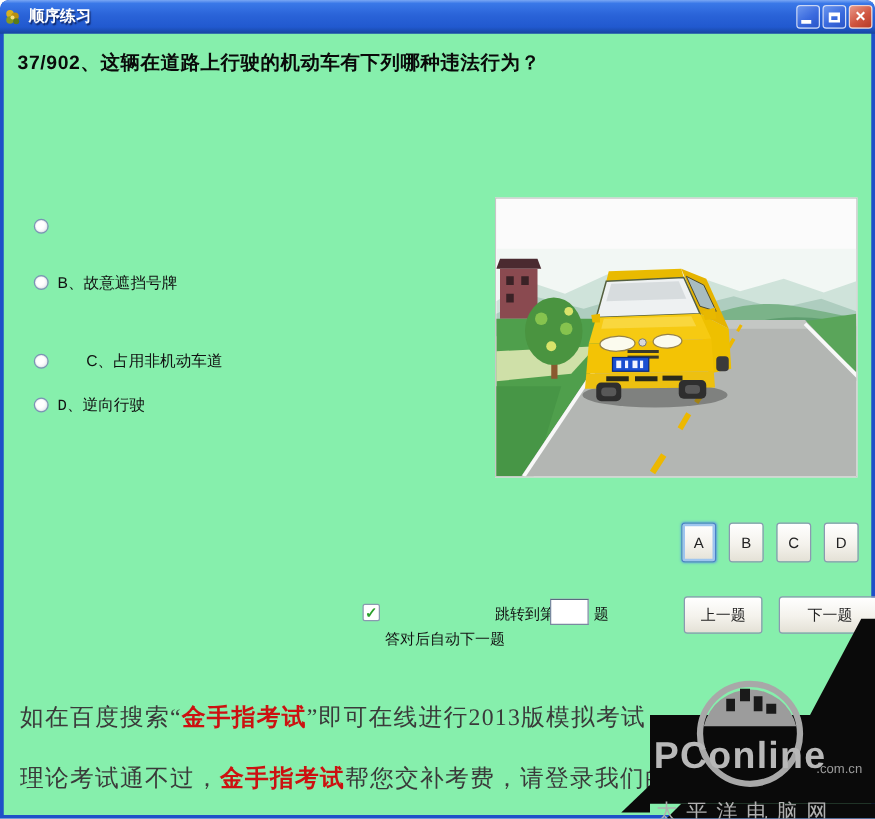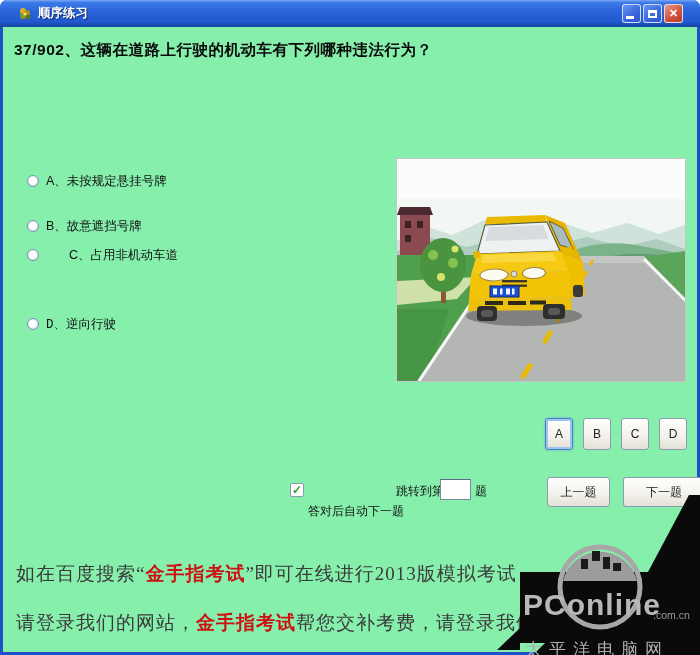--- a/index.html
+++ b/index.html
@@ -6,21 +6,21 @@
   html,body { width:700px; height:655px; font-family:"Liberation Sans", sans-serif; }
   .window {
     position:relative; width:700px; height:655px;
     background:#1e50c8; overflow:hidden;
     border-radius:7px 7px 0 0;
   }
   
   .titlebar {
     position:absolute; left:0; top:0; width:700px; height:27px;
     background:linear-gradient(180deg,#7aa7f4 0%,#3a78e8 10%,#2a63d8 45%,#2159cf 80%,#16459f 100%);
-    display:flex; align-items:center; padding:0 17px;
+    display:flex; align-items:center; padding:0 2px;
     border-radius:7px 7px 0 0;
   }
   .app-icon { width:16px; height:16px; margin-right:5px; flex:0 0 auto; }
   .title-text {
     color:#fff; font-size:12.5px; font-weight:bold;
     text-shadow:1px 1px 1px rgba(0,0,30,.6); flex:1 1 auto;
   }
   .win-btns { display:flex; gap:2px; }
   .win-btn {
     width:19px; height:19px; border-radius:3px;
@@ -131,27 +131,26 @@
         </div>
     </div>
   </div>
 
   <div class="content">
 
     <div class="question">37/902、这辆在道路上行驶的机动车有下列哪种违法行为？</div>
 
     <div class="option-row" style="top:144px;">
       <span class="radio"></span>
-      <span class="option-label">A、未按规定悬挂号牌</span>
     </div>
     <div class="option-row" style="top:189px;">
       <span class="radio"></span>
       <span class="option-label">B、故意遮挡号牌</span>
     </div>
-    <div class="option-row" style="top:218px;gap:30px;">
+    <div class="option-row" style="top:252px;gap:30px;">
       <span class="radio"></span>
       <span class="option-label">C、占用非机动车道</span>
     </div>
     <div class="option-row" style="top:287px;font-family:Liberation Mono, monospace;">
       <span class="radio"></span>
       <span class="option-label">D、逆向行驶</span>
     </div>
 
     <div class="scene-frame">
       <svg width="288" height="222" viewBox="0 0 288 222">
@@ -246,21 +245,21 @@
         <span>✓</span>
       </span>
     <span class="ftext" style="left:305px; top:456px;margin-top:20px;">答对后自动下一题</span>
     <span class="ftext" style="left:393px; top:456px;">跳转到第</span>
     <input class="jump-input" value="" style="">
     <span class="ftext" style="left:472px; top:456px;">题</span>
     <button class="xp-btn" style="left:544px; top:450px; width:63px; height:30px;">上一题</button>
     <button class="xp-btn" style="left:620px; top:450px; width:82px; height:30px;">下一题</button>
 
     <div class="promo" style="top:534px;"><span>如在百度搜索“</span><span class="brand">金手指考试</span><span>”即可在线进行2013版模拟考试，</span></div>
-    <div class="promo" style="top:583px;"><span>请登录我们的网站，</span><span class="brand">金手指考试</span><span>帮您交补考费，请登录我们的网站 </span><a>http://www.</a></div>
+    <div class="promo" style="top:583px;"><span>理论考试通不过，</span><span class="brand">金手指考试</span><span>帮您交补考费，请登录我们的网站 </span><a>http://www.</a></div>
   </div>
 
   <div class="watermark">
     <svg width="205" height="170" viewBox="0 0 205 170">
       <polygon points="194,10 205,10 205,87 153,87" fill="#0a0a0a"></polygon>
       <rect x="25" y="87" width="180" height="71" fill="#0a0a0a"></rect>
       <polygon points="50,158 205,158 205,170 38,170" fill="#0a0a0a"></polygon>
       <polygon points="2,165 25,143 25,165" fill="#0a0a0a"></polygon>
       <path d="M68,96 A38,38 0 0 1 142,96 Z" fill="#9c9c9c"></path>
       <rect x="86" y="74" width="7" height="10" fill="#1a1a1a"></rect>

